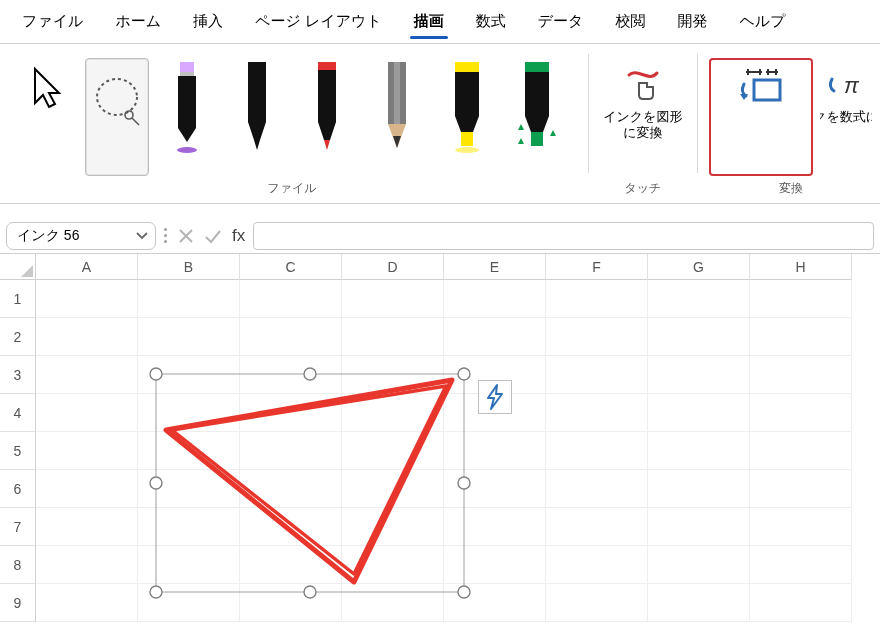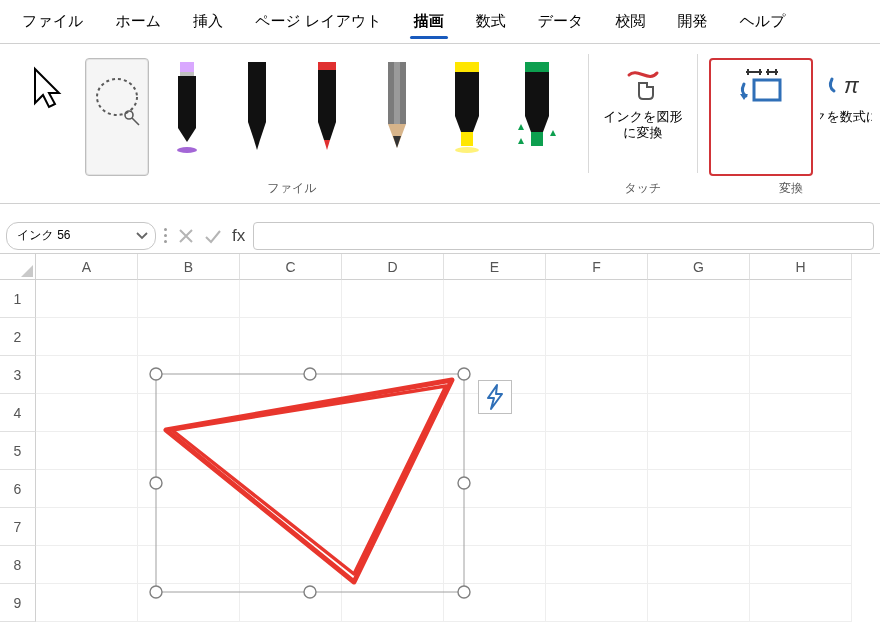--- a/index.html
+++ b/index.html
@@ -129,26 +129,26 @@
     height: 36px;
     border-bottom: 1px solid #d0d0d0;
     padding: 0 6px;
     gap: 6px;
     margin-top: 14px;
   }
   .name-box {
     display: flex;
     align-items: center;
     border: 1px solid #c7c7c7;
-    border-radius: 12px;
+    border-radius: 7px;
     height: 28px;
     width: 150px;
     padding: 0 6px 0 10px;
     justify-content: space-between;
-    font-size: 12px;
+    font-size: 14px;
   }
   .fx-controls {
     display: flex;
     align-items: center;
     gap: 10px;
     color: #9a9a9a;
     font-size: 16px;
     padding: 0 2px;
   }
   .formula-input {

